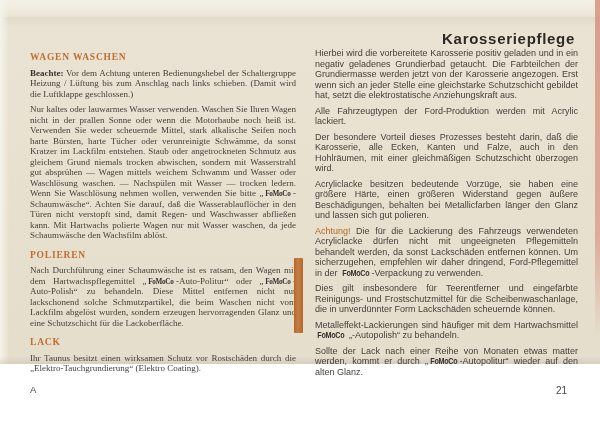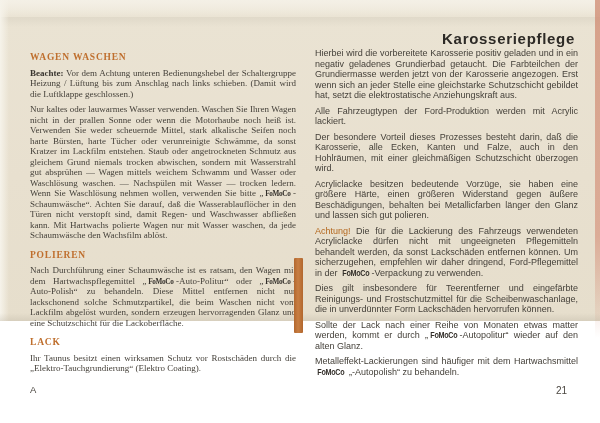--- a/index.html
+++ b/index.html
@@ -2,21 +2,21 @@
 <html><head>
 <meta charset="utf-8">
 <style>
   html,body{margin:0;padding:0;}
   body{
     width:600px;height:423px;overflow:hidden;
     font-family:"Liberation Sans","DejaVu Sans",sans-serif;
     -webkit-font-smoothing:antialiased;
   }
   .page{
-    position:relative;width:600px;height:321px;
+    position:relative;width:600px;height:364px;
     background:linear-gradient(180deg,#f0eadd 0%,#eae3d3 6%,#e8e0cf 55%,#e6decc 100%);
   }
   .edge-top{position:absolute;top:0;left:0;width:100%;height:16px;
     background:linear-gradient(180deg,#f4f0e6,rgba(244,240,230,0));}
   .edge-band{position:absolute;top:17px;left:0;width:100%;height:10px;
     background:linear-gradient(180deg,rgba(176,170,155,.18),rgba(176,170,155,0));}
   .edge-left{position:absolute;top:0;left:0;width:9px;height:100%;
     background:linear-gradient(90deg,#f6f3ea,rgba(246,243,234,0));}
   .edge-right{position:absolute;top:0;right:0;width:5px;height:338px;
     background:linear-gradient(180deg,#cf8970 0%,#d89b85 70%,rgba(216,155,133,0) 100%);
@@ -78,23 +78,23 @@
       <div class="sec-heading">LACK</div>
       <p class="para"><span>Ihr Taunus besitzt einen wirksamen Schutz vor Rostschäden durch die „Elektro-Tauchgrundierung“ (Elektro Coating).</span></p>
     </div>
 
   <div class="col col-right">
       <p class="para"><span>Hierbei wird die vorbereitete Karosserie positiv geladen und in ein negativ geladenes Grundierbad getaucht. Die Farbteilchen der Grundiermasse werden jetzt von der Karosserie angezogen. Erst wenn sich an jeder Stelle eine gleichstarke Schutzschicht gebildet hat, setzt die elektrostatische Anziehungskraft aus.</span></p>
       <p class="para"><span>Alle Fahrzeugtypen der Ford-Produktion werden mit Acrylic lackiert.</span></p>
       <p class="para"><span>Der besondere Vorteil dieses Prozesses besteht darin, daß die Karosserie, alle Ecken, Kanten und Falze, auch in den Hohlräumen, mit einer gleichmäßigen Schutzschicht überzogen wird.</span></p>
       <p class="para"><span>Acryliclacke besitzen bedeutende Vorzüge, sie haben eine größere Härte, einen größeren Widerstand gegen äußere Beschädigungen, behalten bei Metallicfarben länger den Glanz und lassen sich gut polieren.</span></p>
       <p class="para"><span class="seg-orange">Achtung!</span><span> Die für die Lackierung des Fahrzeugs verwendeten Acryliclacke dürfen nicht mit ungeeigneten Pflegemitteln behandelt werden, da sonst Lackschäden entfernen können. Um sicherzugehen, empfehlen wir daher dringend, Ford-Pflegemittel in der </span><span class="seg-logo">FoMoCo</span><span>-Verpackung zu verwenden.</span></p>
-      <p class="para"><span>Dies gilt insbesondere für Teerentferner und eingefärbte Reinigungs- und Frostschutzmittel für die Scheibenwaschanlage, die in unverdünnter Form Lackschäden hervorrufen können.</span></p>
+      <p class="para"><span>Dies gilt insbesondere für Teerentferner und eingefärbte Reinigungs- und Frostschutzmittel für die Scheibenwaschanlage, die in unverdünnter Form Lackschäden scheuernde können.</span></p>
+      <p class="para"><span>Metalleffekt-Lackierungen sind häufiger mit dem Hartwachsmittel </span><span class="seg-logo">FoMoCo</span><span> „-Autopolish“ zu behandeln.</span></p>
       <p class="para"><span>Sollte der Lack nach einer Reihe von Monaten etwas matter werden, kommt er durch „</span><span class="seg-logo">FoMoCo</span><span>-Autopolitur“ wieder auf den alten Glanz.</span></p>
-      <p class="para"><span>Metalleffekt-Lackierungen sind häufiger mit dem Hartwachsmittel </span><span class="seg-logo">FoMoCo</span><span> „-Autopolish“ zu behandeln.</span></p>
     </div>
 
   <div class="margin-bar"></div>
 
   <div class="footer-letter">A</div>
 
   <div class="page-number">21</div>
 </div>
 
 </body></html>

